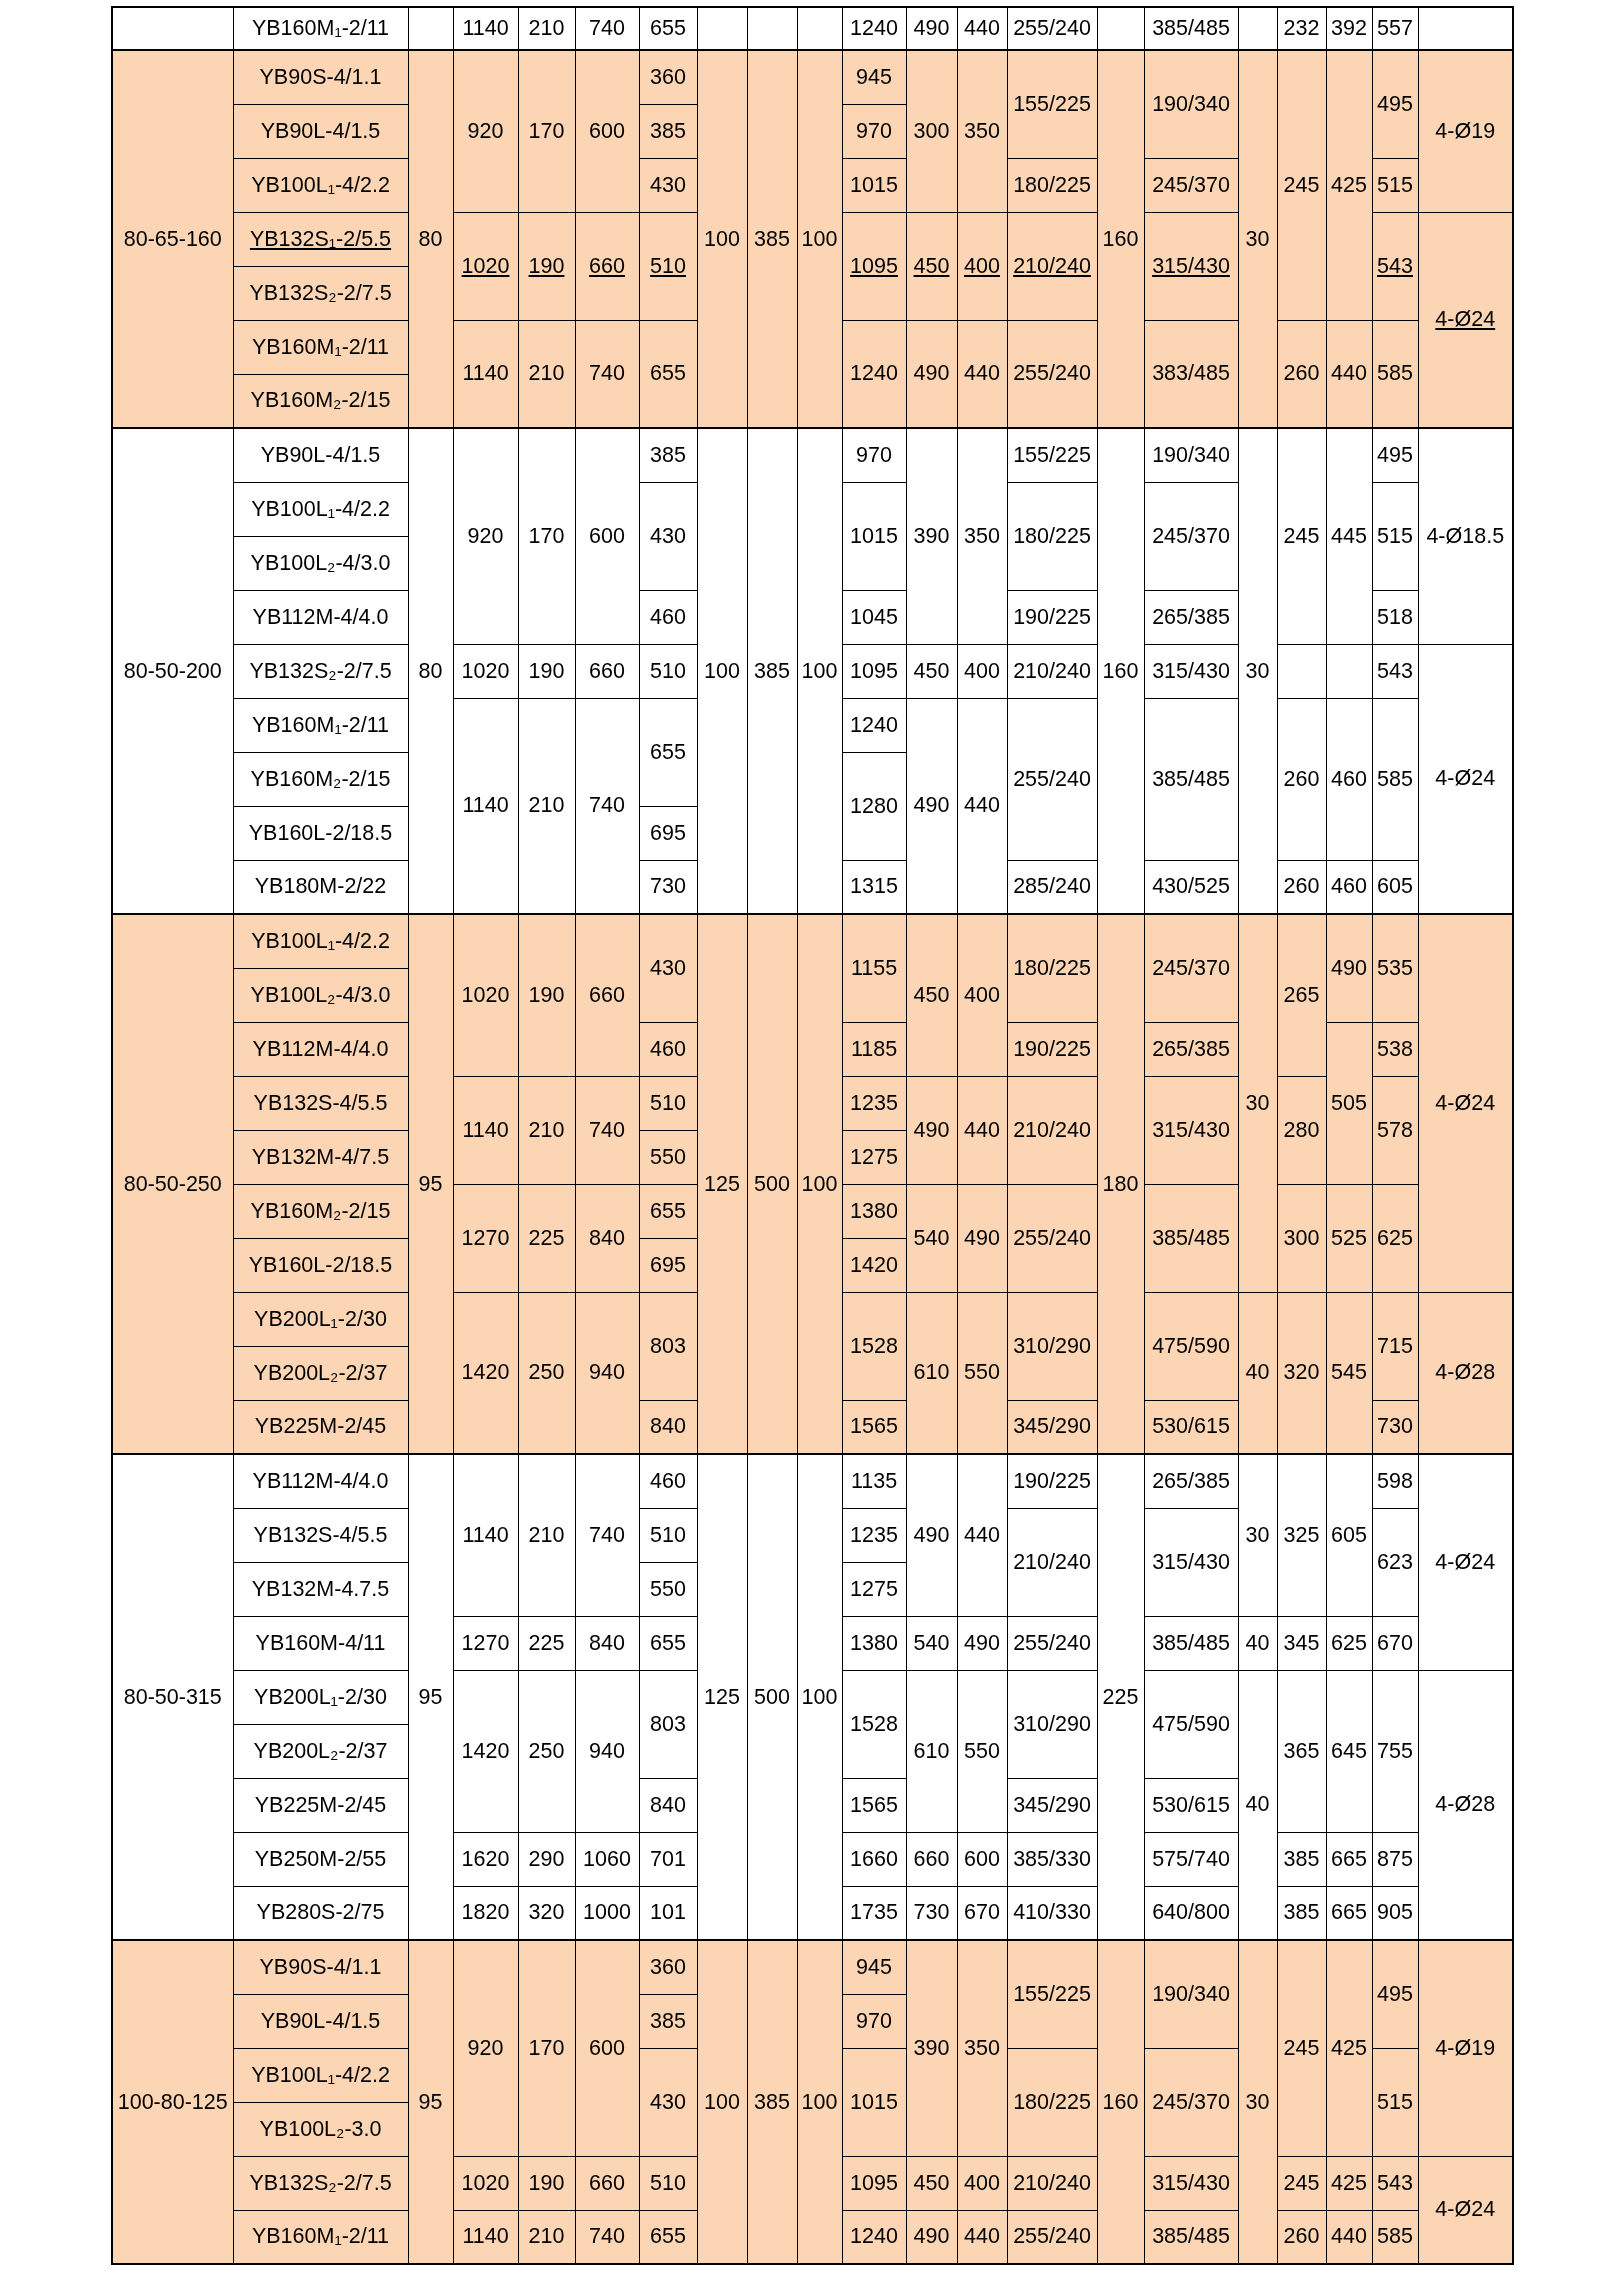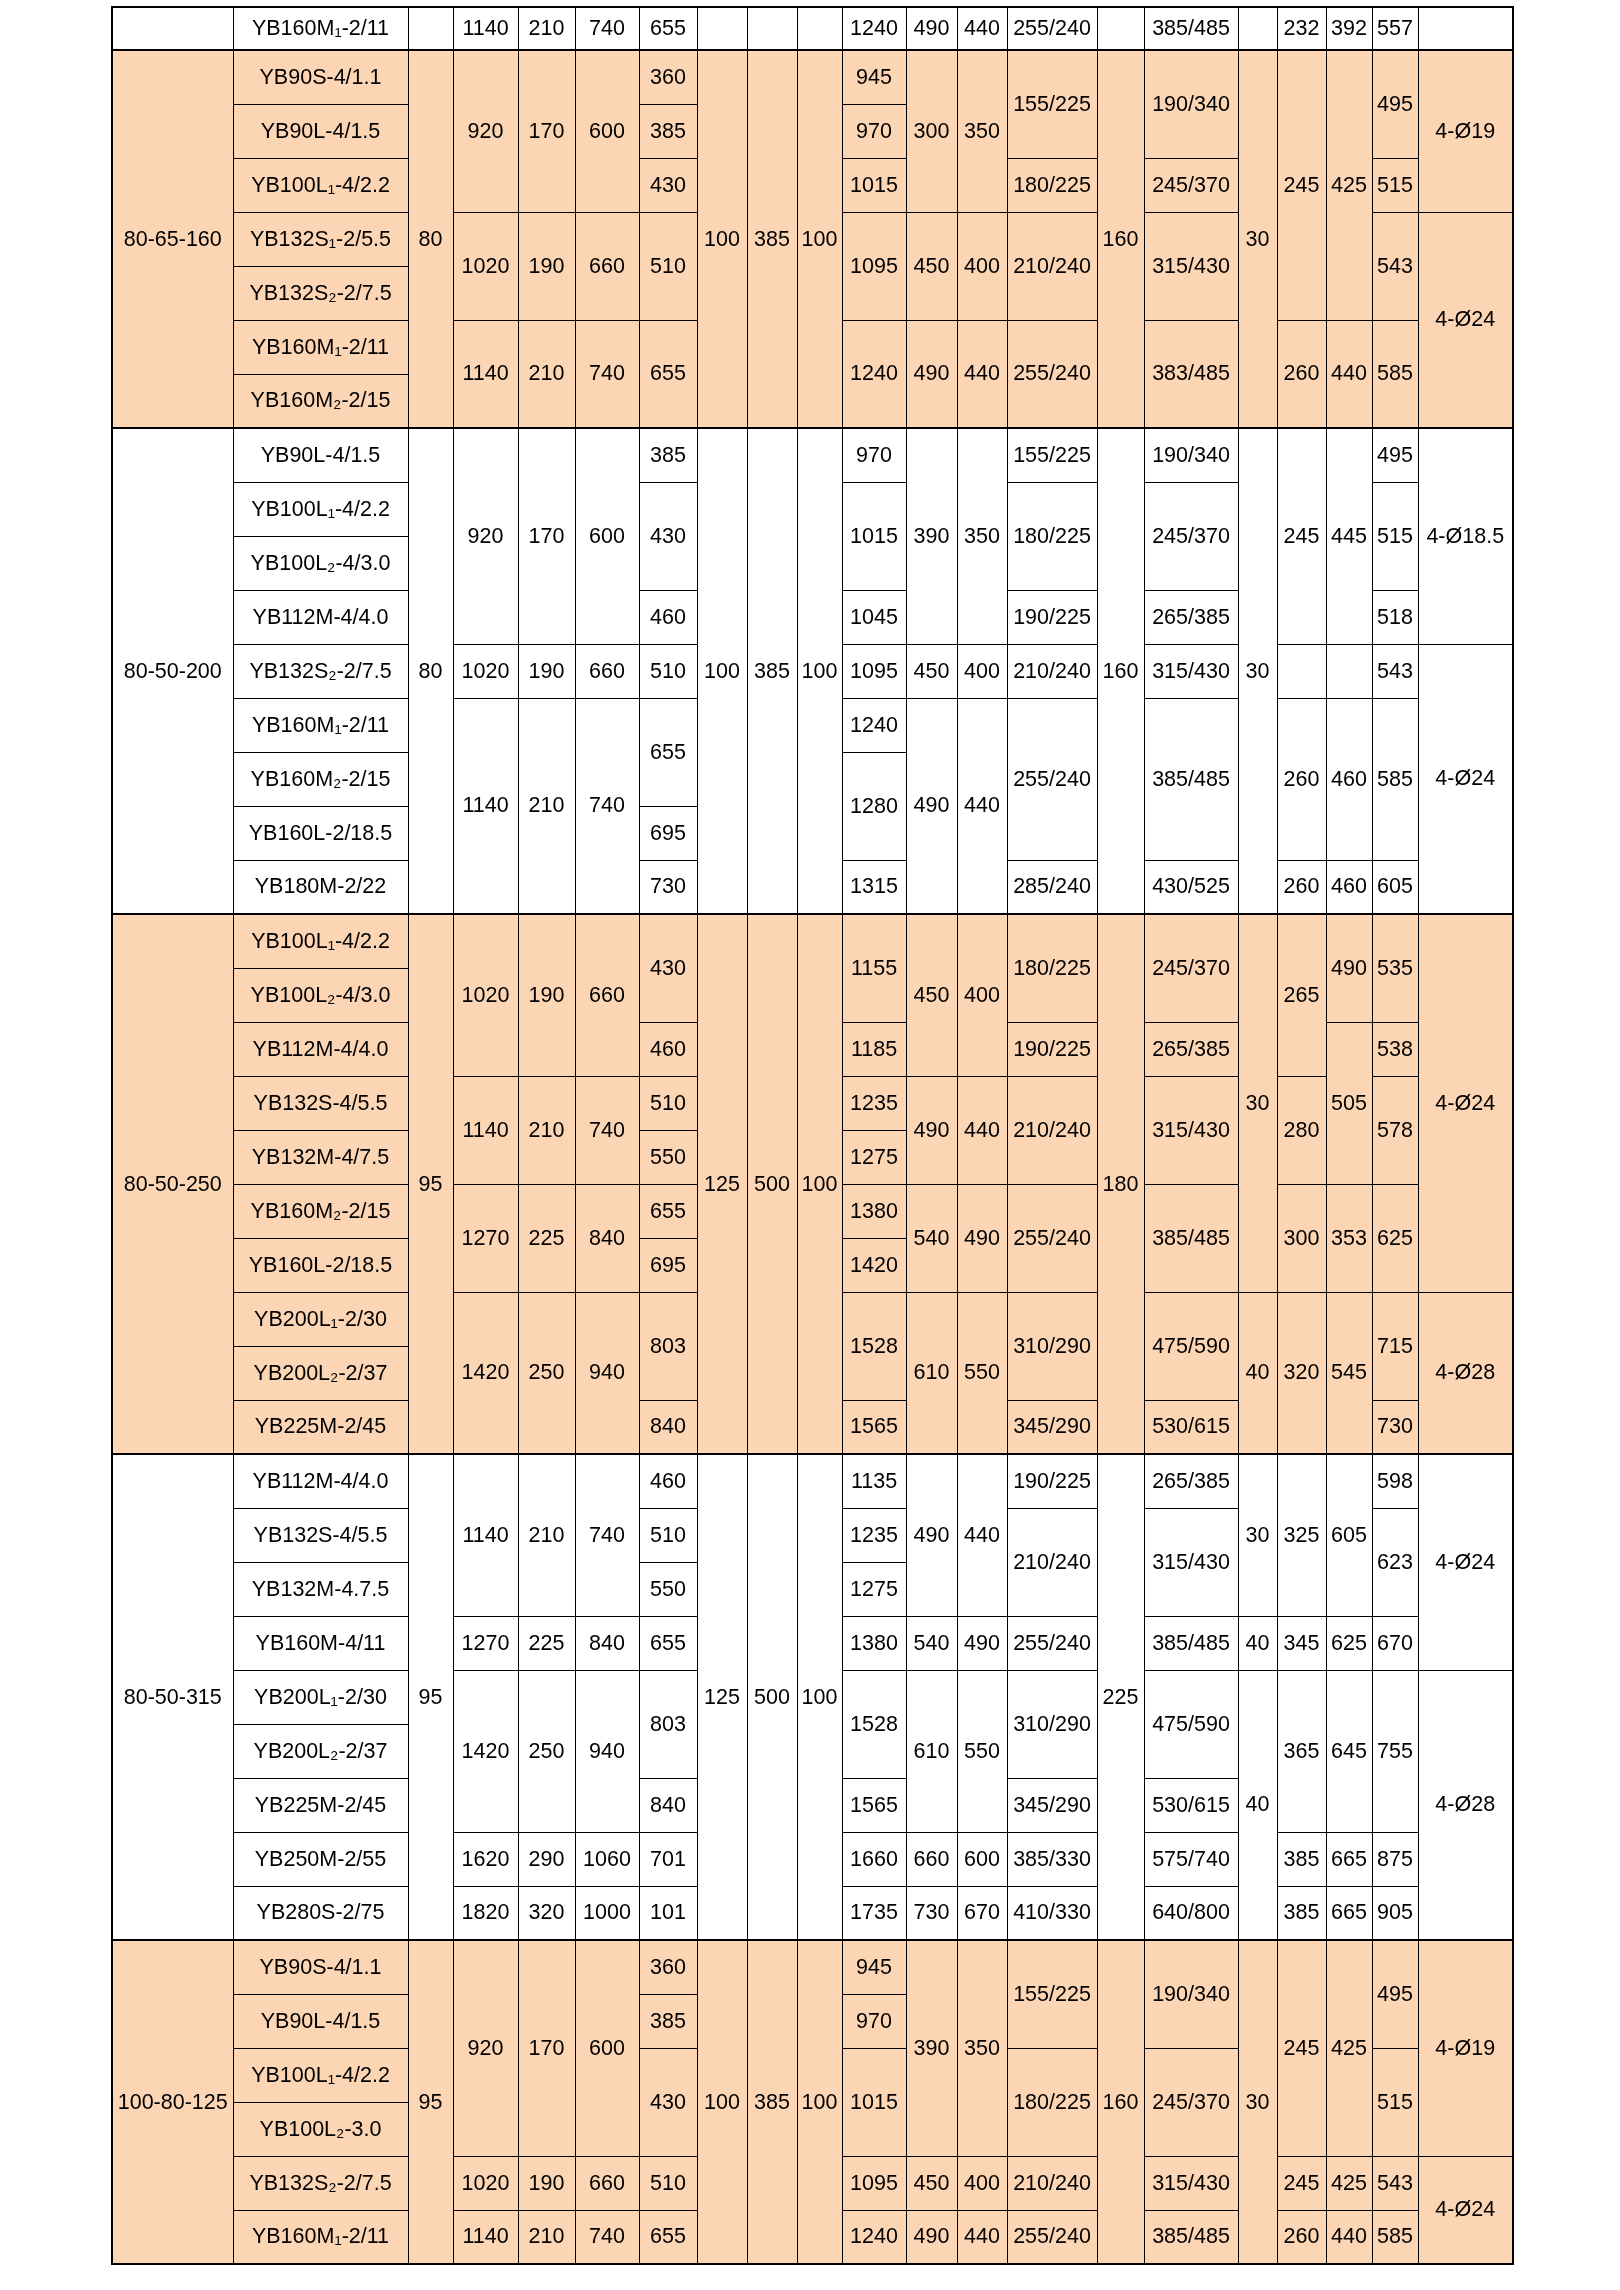--- a/index.html
+++ b/index.html
@@ -125,21 +125,21 @@
           <td>970</td>
         </tr>
         <tr style="height: 54px;">
           <td>YB100L₁-4/2.2</td>
           <td>430</td>
           <td>1015</td>
           <td>180/225</td>
           <td>245/370</td>
           <td>515</td>
         </tr>
-        <tr style="height: 54px;">
+        <tr style="height: 54px; text-decoration: underline;">
           <td>YB132S₁-2/5.5</td>
           <td rowspan="2">1020</td>
           <td rowspan="2">190</td>
           <td rowspan="2">660</td>
           <td rowspan="2">510</td>
           <td rowspan="2">1095</td>
           <td rowspan="2">450</td>
           <td rowspan="2">400</td>
           <td rowspan="2">210/240</td>
           <td rowspan="2">315/430</td>
@@ -321,21 +321,21 @@
           <td rowspan="2">1270</td>
           <td rowspan="2">225</td>
           <td rowspan="2">840</td>
           <td>655</td>
           <td>1380</td>
           <td rowspan="2">540</td>
           <td rowspan="2">490</td>
           <td rowspan="2">255/240</td>
           <td rowspan="2">385/485</td>
           <td rowspan="2">300</td>
-          <td rowspan="2">353</td>
+          <td rowspan="2">525</td>
           <td rowspan="2">625</td>
         </tr>
         <tr style="height: 54px;">
           <td>YB160L-2/18.5</td>
           <td>695</td>
           <td>1420</td>
         </tr>
         <tr style="height: 54px;">
           <td>YB200L₁-2/30</td>
           <td rowspan="3">1420</td>

